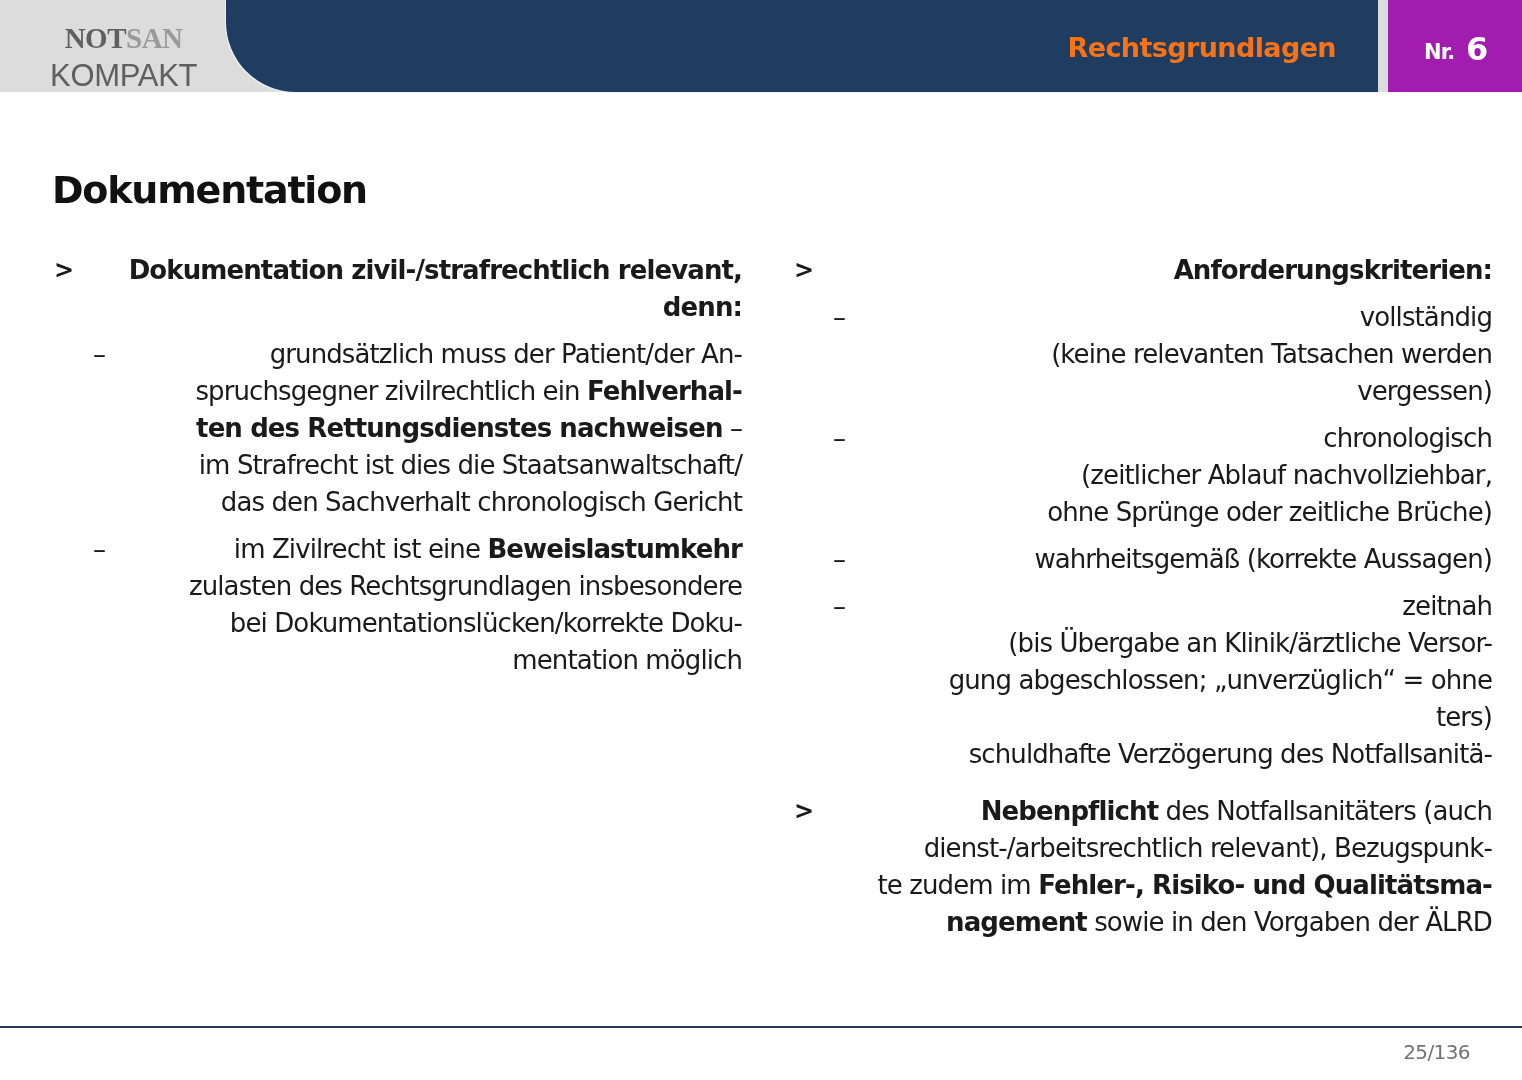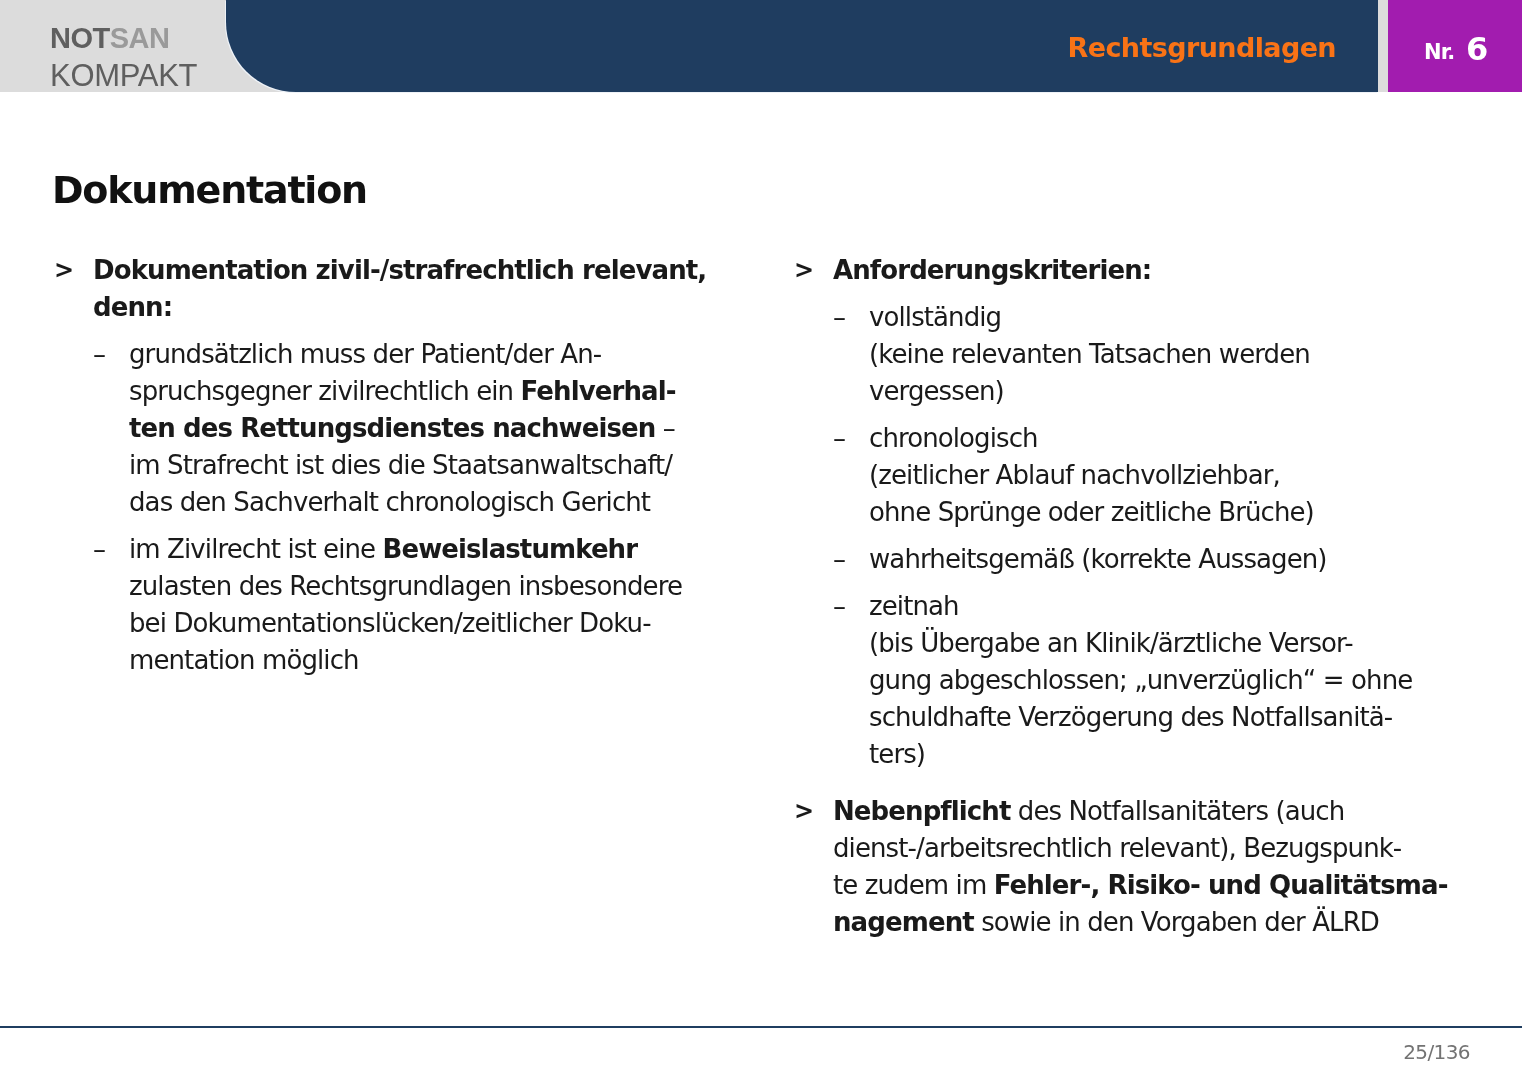--- a/index.html
+++ b/index.html
@@ -1,21 +1,21 @@
 <!DOCTYPE html>
 <html><head>
   <meta charset="utf-8">
   <style>
     * { box-sizing: border-box; margin: 0; padding: 0; }
     html, body { width: 1522px; height: 1080px; background: #ffffff; overflow: hidden; }
     body { position: relative; font-family: "DejaVu Sans", "Liberation Sans", sans-serif; color: #1a1a1a; }
 
     .header { position: absolute; left: 0; top: 0; width: 1522px; height: 92px; background: #dcdcdc; }
     .logo { position: absolute; left: 50px; top: 24px; line-height: 1; }
-    .logo-top { font-family: Liberation Sans, sans-serif; font-weight: 700; font-size: 29px; letter-spacing: -0.5px; display: block; height: 26px; }
+    .logo-top { font-family: Liberation Serif, serif; font-weight: 700; font-size: 29px; letter-spacing: -0.5px; display: block; height: 26px; text-align: center; }
     .logo-top .not { color: #5f5f5f; }
     .logo-top .san { color: #9a9a9a; }
     .logo-bottom { font-family: "Liberation Sans", sans-serif; font-weight: 400; font-size: 31px; color: #5f5f5f; letter-spacing: -0.3px; display: block; margin-top: 10px; }
 
     .band { position: absolute; left: 226px; top: 0; width: 1152px; height: 92px; background: #1f3d60; border-bottom-left-radius: 70px; box-shadow: -1px 1px 0 #eef2f7; }
     .band-title { position: absolute; right: 42px; top: 32px; color: #f97316; font-family: "DejaVu Sans", sans-serif; font-weight: 700; font-size: 27px; letter-spacing: -0.6px; }
 
     .divider { position: absolute; left: 1378px; top: 0; width: 10px; height: 92px; background: #dcdcdc; }
     .nrbox { position: absolute; left: 1388px; top: 0; width: 134px; height: 92px; background: #a21caf; color: #ffffff; }
     .nr-label { position: absolute; left: 36px; top: 40px; font-family: "DejaVu Sans", sans-serif; font-weight: 700; font-size: 21px; letter-spacing: -0.8px; }
@@ -26,21 +26,21 @@
     .col { position: absolute; top: 252px; font-family: "DejaVu Sans", sans-serif; font-size: 26px; letter-spacing: -0.9px; line-height: 37px; color: #1a1a1a; }
     .col-left { left: 52px; width: 690px; }
     .col-right { left: 792px; width: 700px; }
 
     .bullet { position: relative; padding-left: 41px; margin-bottom: 9px; }
     .bullet .chev { position: absolute; left: 2px; top: 0; font-weight: 700; font-size: 24px; }
     .bullet .bhead { font-weight: 700; }
     .sub { position: relative; padding-left: 36px; margin-top: 10px; }
     .sub .dash { position: absolute; left: 0; top: 0; }
     .sub .line { display: block; white-space: nowrap; }
-    .line { display: block; white-space: nowrap; }
+    .line { display: block; white-space: nowrap; text-align: right; }
     b { font-weight: 700; }
 
     .footer-rule { position: absolute; left: 0; top: 1026px; width: 1522px; height: 2px; background: #1f3d60; }
     .page-num { position: absolute; right: 52px; top: 1040px; font-family: "DejaVu Sans", sans-serif; font-size: 20px; letter-spacing: -0.6px; color: #737373; }
   </style>
 </head>
 <body>
 
 <div class="header">
   <div class="logo">
@@ -71,21 +71,21 @@
       <span class="line"><span>spruchsgegner zivilrechtlich ein </span><b>Fehlverhal-</b></span>
       <span class="line"><b>ten des Rettungsdienstes nachweisen</b><span> –</span></span>
       <span class="line">im Strafrecht ist dies die Staatsanwaltschaft/</span>
       <span class="line">das den Sachverhalt chronologisch Gericht</span>
     </div>
 
     <div class="sub">
       <span class="dash">–</span>
       <span class="line"><span>im Zivilrecht ist eine </span><b>Beweislastumkehr</b></span>
       <span class="line">zulasten des Rechtsgrundlagen insbesondere</span>
-      <span class="line">bei Dokumentationslücken/zeitlicher Doku-</span>
+      <span class="line">bei Dokumentationslücken/korrekte Doku-</span>
       <span class="line">mentation möglich</span>
     </div>
   </div>
 </div>
 
 <div class="col col-right">
   <div class="bullet">
     <span class="chev">&gt;</span>
     <span class="line bhead">Anforderungskriterien:</span>
 
@@ -106,22 +106,22 @@
     <div class="sub">
       <span class="dash">–</span>
       <span class="line">wahrheitsgemäß (korrekte Aussagen)</span>
     </div>
 
     <div class="sub">
       <span class="dash">–</span>
       <span class="line">zeitnah</span>
       <span class="line">(bis Übergabe an Klinik/ärztliche Versor-</span>
       <span class="line">gung abgeschlossen; „unverzüglich“ = ohne</span>
+      <span class="line">ters)</span>
       <span class="line">schuldhafte Verzögerung des Notfallsanitä-</span>
-      <span class="line">ters)</span>
     </div>
   </div>
 
   <div class="bullet" style="margin-top:20px;">
     <span class="chev">&gt;</span>
     <span class="line"><b>Nebenpflicht</b><span> des Notfallsanitäters (auch</span></span>
     <span class="line">dienst-/arbeitsrechtlich relevant), Bezugspunk-</span>
     <span class="line"><span>te zudem im </span><b>Fehler-, Risiko- und Qualitätsma-</b></span>
     <span class="line"><b>nagement</b><span> sowie in den Vorgaben der ÄLRD</span></span>
   </div>

